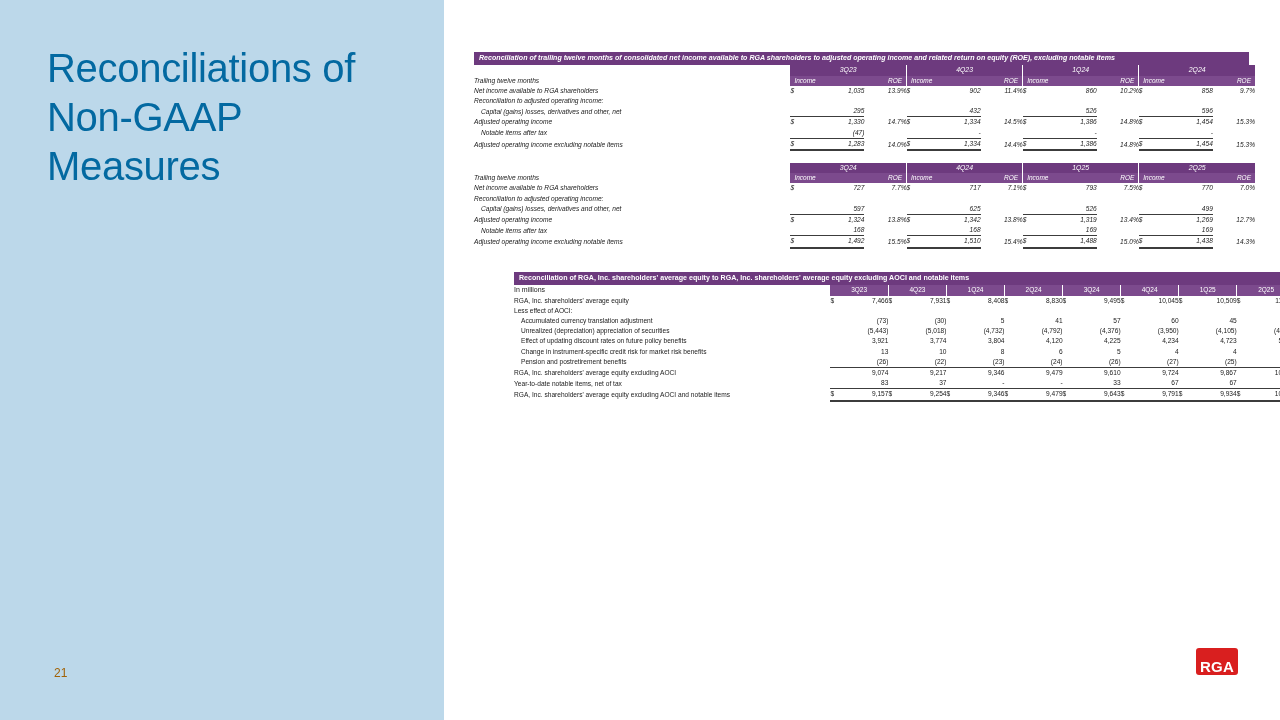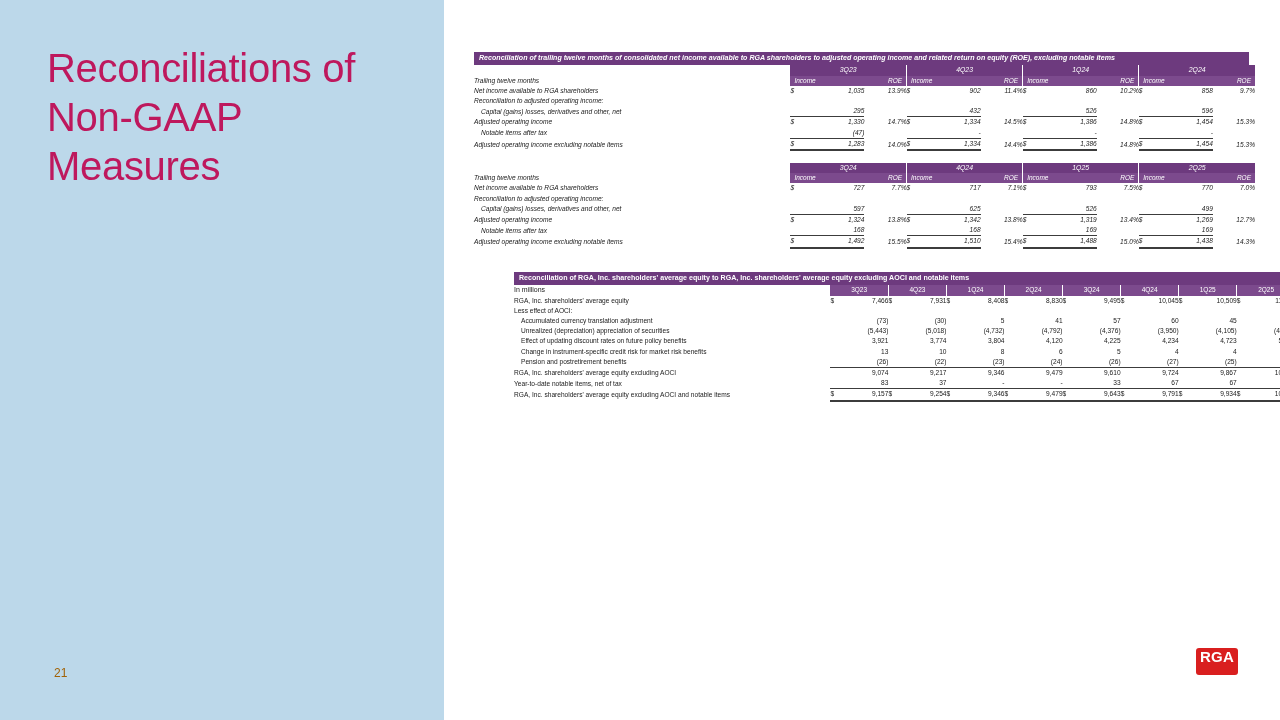--- a/index.html
+++ b/index.html
@@ -11,34 +11,34 @@
   }
   .slide{position:relative;width:1280px;height:720px;background:#ffffff;}
 
   
   .sidebar{
     position:absolute;left:0;top:0;width:444px;height:720px;
     background:#bcd8ea;
   }
   .slide-title{
     position:absolute;left:47px;top:44px;width:360px;
-    font-size:40px;line-height:49px;color:#be185d;
+    font-size:40px;line-height:49px;color:#0369a1;
     font-weight:400;letter-spacing:-0.3px;
   }
   .page-number{
     position:absolute;left:54px;top:666px;
     font-size:12px;color:#a16207;
   }
 
   
   .logo{
     position:absolute;left:1196px;top:648px;
     width:42px;height:27px;background:#d91f1f;
     border-radius:3px;
-    display:flex;align-items:flex-start;justify-content:center;
+    display:flex;align-items:flex-end;justify-content:center;
   }
   .logo span{
     color:#ffffff;font-size:15px;font-weight:700;letter-spacing:0.3px;
     font-family:"Liberation Sans", sans-serif;
   }
 
   
   .tbl-wrap{position:absolute;left:474px;}
   .purple-title{
     background:#6d3a7e;color:#ffffff;

